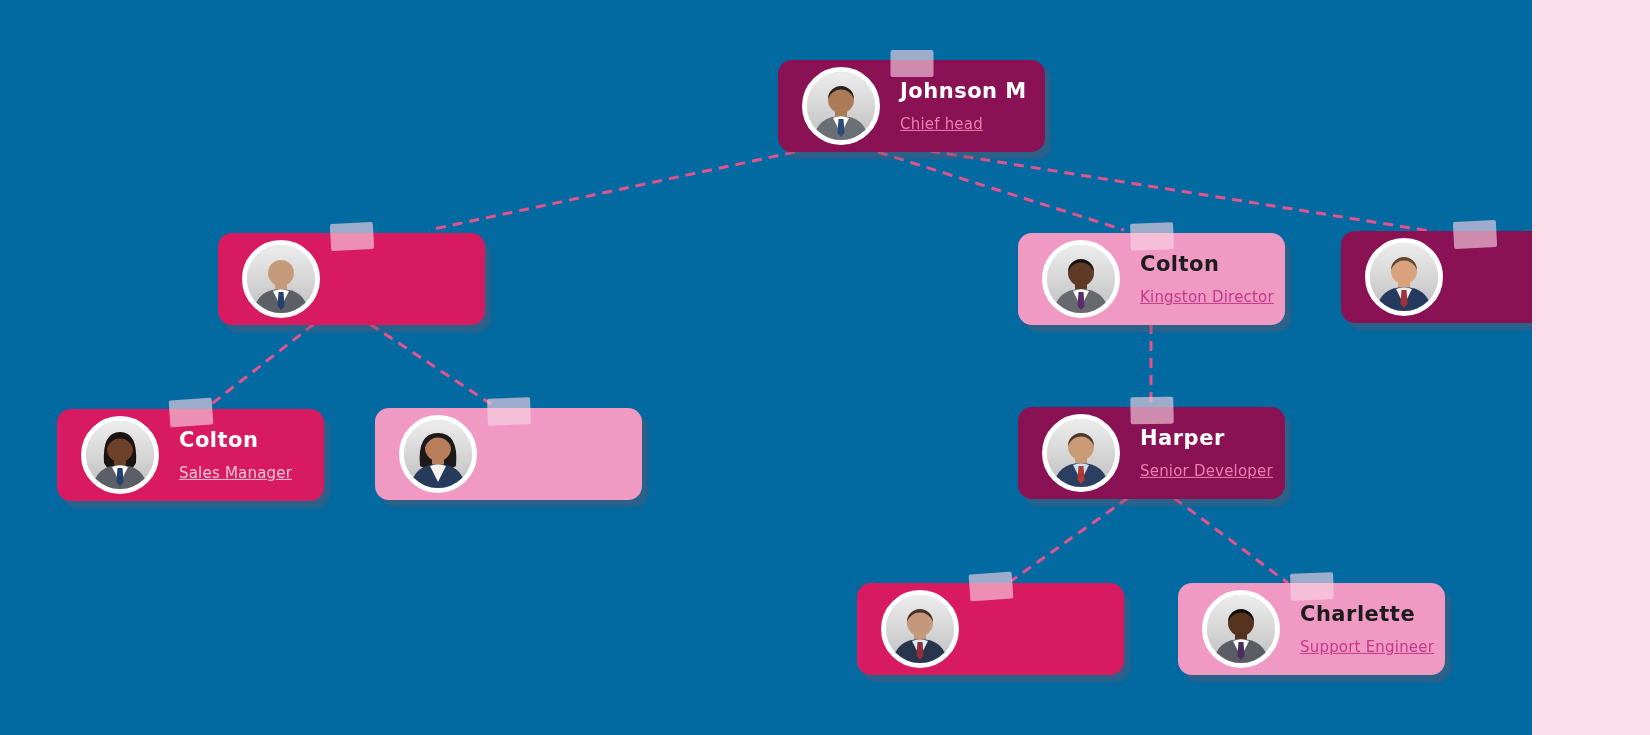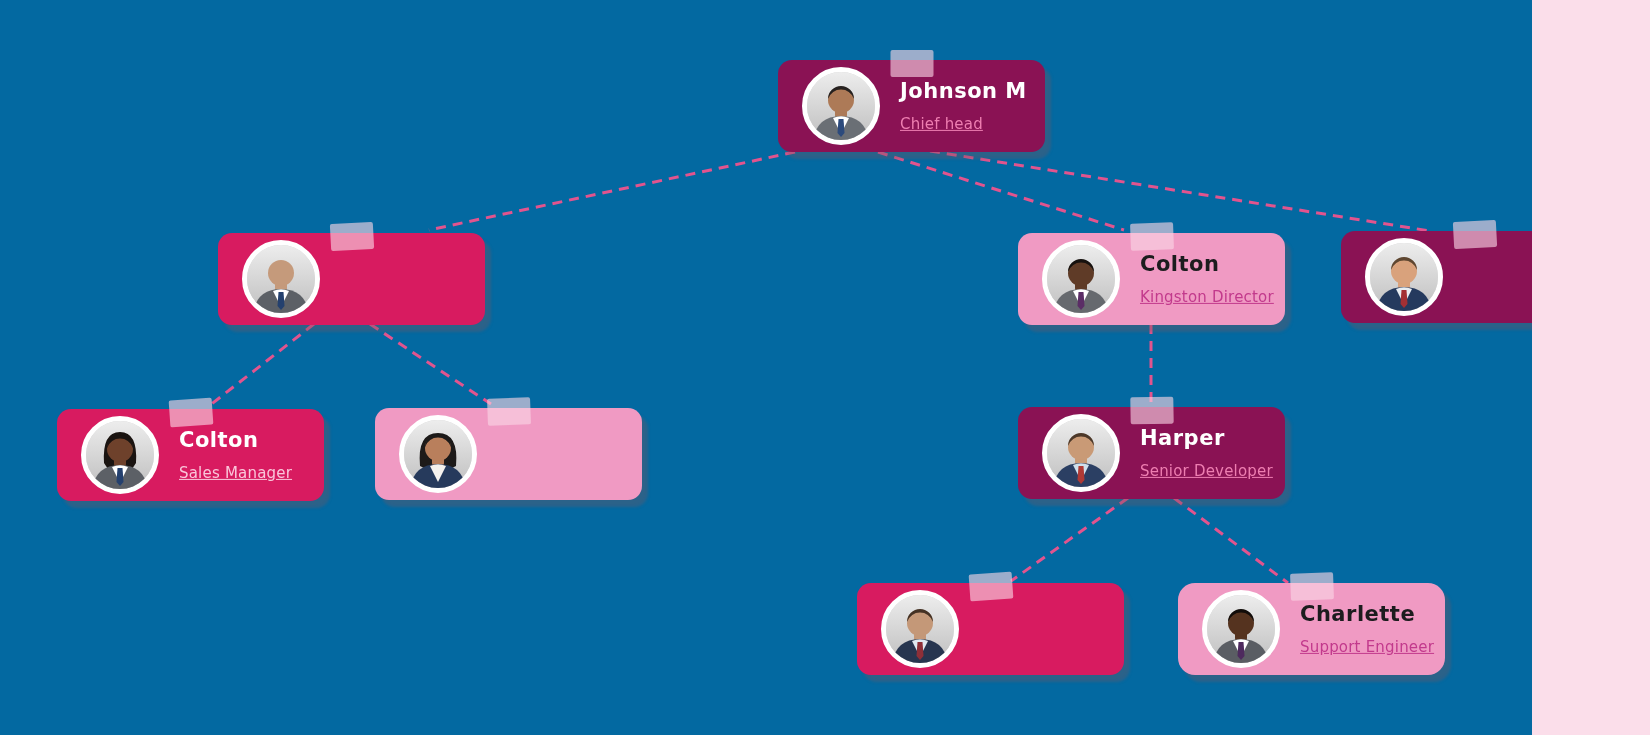--- a/index.html
+++ b/index.html
@@ -218,21 +218,21 @@
           <rect width="68" height="68" fill="url(#avbg7)"></rect>
           <rect x="28" y="34" width="12" height="13" rx="4" fill="#c49878"></rect>
           <path d="M6 68 Q10 44 34 44 Q58 44 62 68 Z" fill="#27354f"></path>
           <path d="M26 46 L34 62 L42 46 Q34 42.5 26 46 Z" fill="#dfe8f0"></path>
           <path d="M31.5 47 L36.5 47 L37.5 61 L34 65 L30.5 61 Z" fill="#8e2f38"></path>
           <circle cx="34" cy="28" r="13" fill="#c49878"></circle>
           <path d="M21 27 A13 13 0 0 1 47 27 Q43 17.5 34 17.5 Q25 17.5 21 27 Z" fill="#453224"></path>
         </svg>
       </div>
   </div>
-    <div class="node v-light" style="left: 1178px; top: 583px; border-radius: 17px;">
+    <div class="node v-light" style="left: 1178px; top: 583px;">
     <div class="tape" style="transform: translateX(-50%) rotate(-2deg);"></div>
     <div class="avatar">
         <svg viewBox="0 0 68 68" xmlns="http://www.w3.org/2000/svg">
           <defs>
             <linearGradient id="avbg8" x1="0" y1="0" x2="0" y2="1">
               <stop offset="0" stop-color="#ededed"></stop>
               <stop offset="1" stop-color="#bfbfbf"></stop>
             </linearGradient>
           </defs>
           <rect width="68" height="68" fill="url(#avbg8)"></rect>

